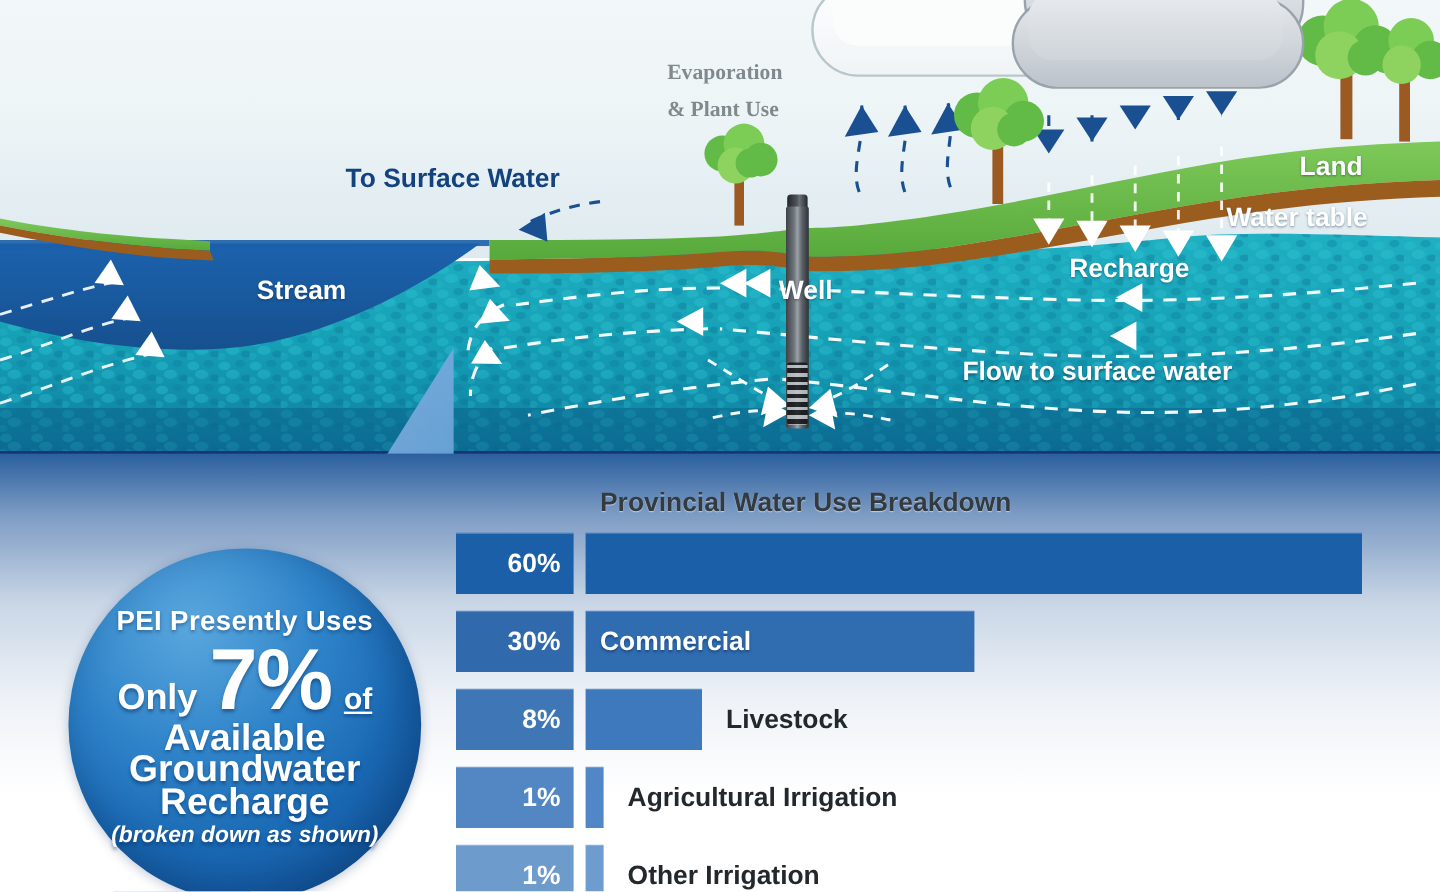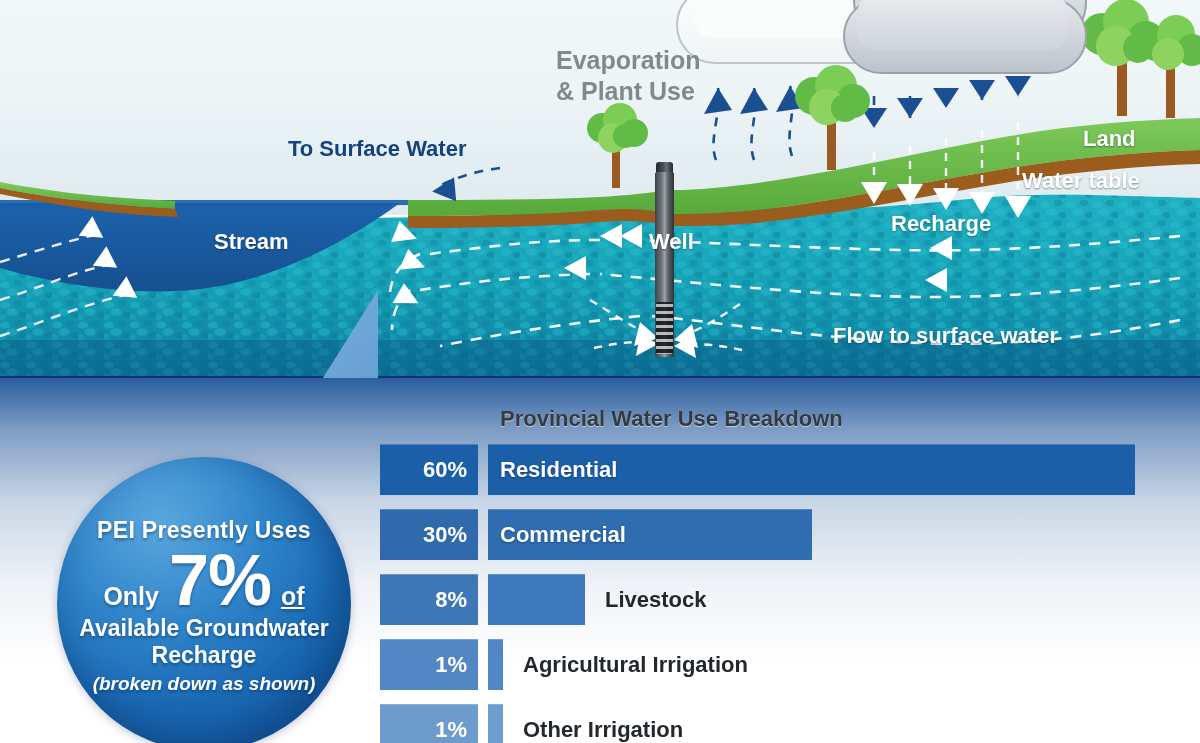--- a/index.html
+++ b/index.html
@@ -55,21 +55,21 @@
     letter-spacing:.2px;
     text-shadow:0 1px 2px rgba(0,0,0,.35);
     font-stretch:condensed;
   }
 
   
   .ground-svg{position:absolute;left:0;top:0;width:1200px;height:430px;}
 
   
   .lbl{position:absolute;font-weight:bold;white-space:nowrap;}
-  .lbl-grey{color:#808a8e;font-size:25px;line-height:30px;}
+  .lbl-grey{color:#808a8e;font-size:18px;line-height:30px;font-family:Liberation Serif, serif;}
   .lbl-navy{color:#12437f;font-size:22px;}
   .lbl-white{color:#ffffff;font-size:22px;text-shadow:0 1px 2px rgba(0,30,50,.45);}
 
   
   .well{position:absolute;left:655px;top:162px;width:19px;height:195px;z-index:6;}
   .well-pipe{
     position:absolute;left:0;top:10px;width:19px;height:185px;
     background:linear-gradient(90deg,#3e4246 0%,#6e757b 35%,#9aa1a7 50%,#5c6268 70%,#2e3236 100%);
     border-radius:2px;
   }
@@ -98,24 +98,24 @@
     z-index:9;
     display:flex;align-items:center;justify-content:center;
   }
   .bubble-inner{
     width:100%;text-align:center;color:#ffffff;
     text-shadow:0 2px 3px rgba(0,35,80,.45);
     padding-top:4px;
   }
   .b-line1{font-size:23px;font-weight:bold;letter-spacing:.3px;}
   .b-row{display:flex;align-items:baseline;justify-content:center;gap:10px;margin:2px 0 0 0;}
-  .b-only{font-size:25px;font-weight:bold;}
+  .b-only{font-size:30px;font-weight:bold;}
   .b-big{font-size:72px;font-weight:bold;line-height:.95;letter-spacing:-1px;}
   .b-of{font-size:25px;font-weight:bold;text-decoration:underline;}
-  .b-line3{font-size:23px;font-weight:bold;line-height:26px;margin-top:1px;}
+  .b-line3{font-size:31px;font-weight:bold;line-height:26px;margin-top:1px;}
   .b-line4{font-size:19px;font-style:italic;font-weight:bold;margin-top:5px;}
 
   
   .chart{position:absolute;left:0;top:378px;width:1200px;height:365px;z-index:7;padding-left:24px;}
   .chart-bg{
     position:absolute;left:0;top:0;width:1200px;height:365px;
     background:linear-gradient(180deg,#2a5f9e 0%,#7d9cc4 14%,#c9d6e6 34%,#eef2f7 56%,#ffffff 78%,#ffffff 100%);
   }
   .chart-title{
     position:absolute;left:500px;top:28px;
@@ -394,21 +394,21 @@
   <div class="lbl lbl-white" style="left:214px;top:229px;">Stream</div>
 
   <div class="lbl lbl-white" style="left:649px;top:185px;z-index:7;margin-top:44px;">Well</div>
 
   <div class="lbl lbl-white" style="left:1083px;top:126px;">Land</div>
 
   <div class="lbl lbl-white" style="left:1022px;top:168px;">Water table</div>
 
   <div class="lbl lbl-white" style="left:891px;top:211px;">Recharge</div>
 
-  <div class="lbl lbl-white" style="left:833px;top:297px;margin-top:26px;">Flow to surface water</div>
+  <div class="lbl lbl-white" style="left:802px;top:297px;">Flow to surface water</div>
 
   <svg class="cone" viewBox="0 0 560 500" preserveAspectRatio="none">
     <defs>
       <linearGradient id="gCone" x1="0" y1="0" x2="1" y2="1">
         <stop offset="0%" stop-color="#9fc4e6" stop-opacity=".92"></stop>
         <stop offset="55%" stop-color="#6fa5d8" stop-opacity=".95"></stop>
         <stop offset="100%" stop-color="#4f8ecb" stop-opacity=".95"></stop>
       </linearGradient>
     </defs>
     <path d="M378,40 L378,148 L205,500 L90,500 Z" fill="url(#gCone)"></path>
@@ -428,21 +428,20 @@
     </div>
   </div>
 
   <div class="chart">
     <div class="chart-bg"></div>
     <div class="chart-title">Provincial Water Use Breakdown</div>
     <div id="rows">
         <div class="row" style="top: 66px; width: 992px; border-radius: 19px;">
           <div class="pct-box" style="background: rgb(27, 95, 168);">60%</div>
           <div class="bar" style="width: 647px; background: rgb(26, 95, 168);"></div>
-          <div class="bar-label inside">Residential</div>
         </div>
         <div class="row" style="top: 131px; width: 1200px;">
           <div class="pct-box" style="background: rgb(48, 105, 172);">30%</div>
           <div class="bar" style="width: 324px; background: rgb(47, 108, 176);"></div>
           <div class="bar-label inside">Commercial</div>
         </div>
         <div class="row" style="top: 196px; width: 1200px;">
           <div class="pct-box" style="background: rgb(62, 118, 182);">8%</div>
           <div class="bar" style="width: 97px; background: rgb(63, 121, 189);"></div>
           <div class="bar-label outside" style="left: 605px; text-align: right;">Livestock</div>

